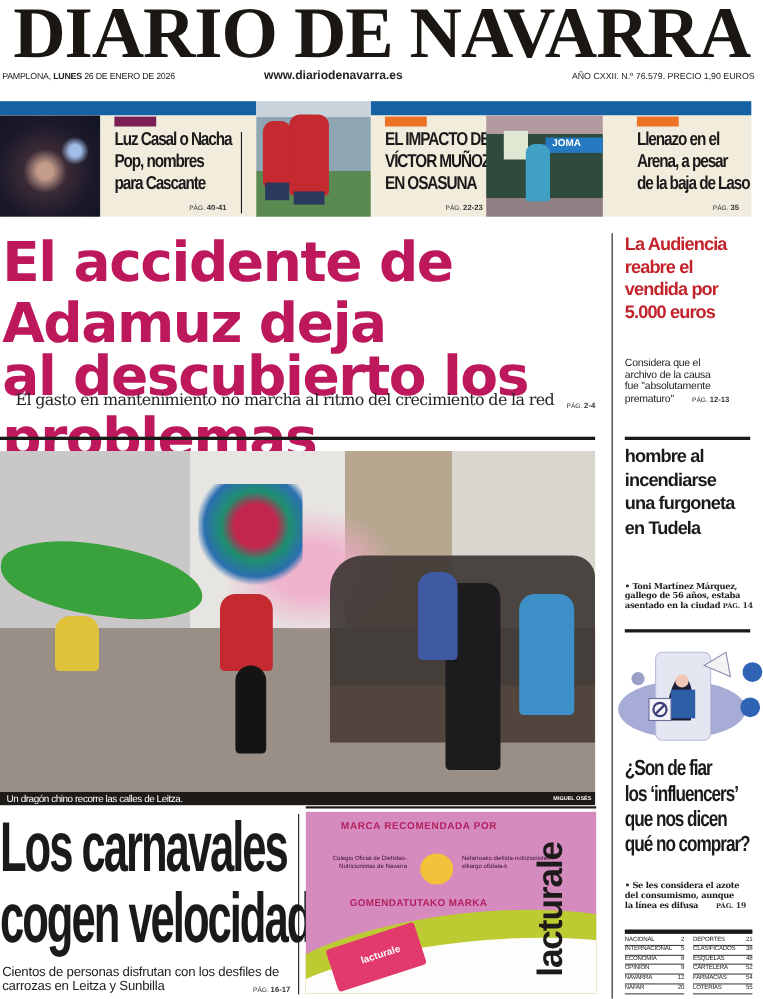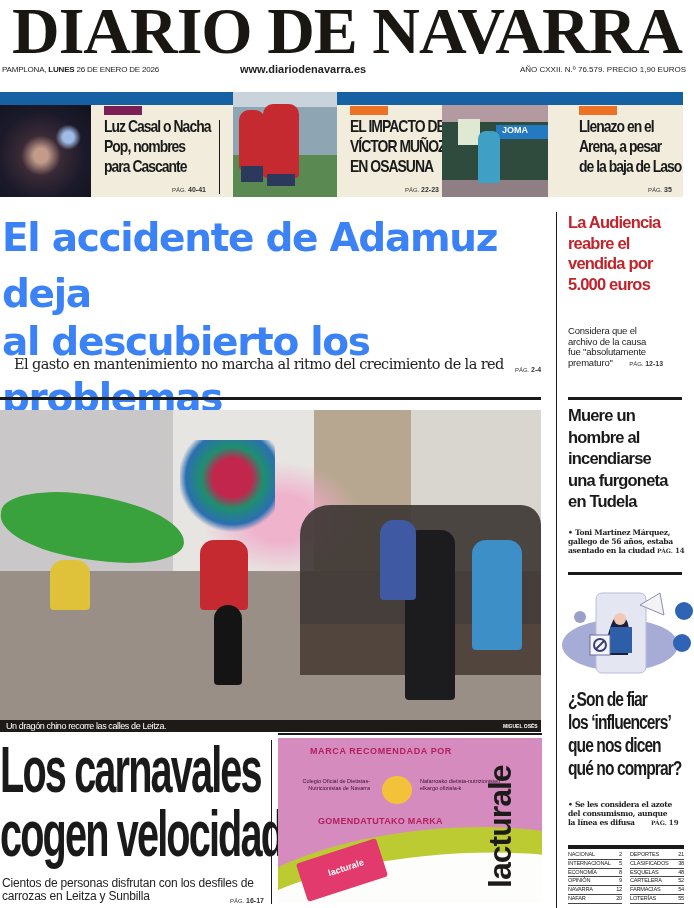--- a/index.html
+++ b/index.html
@@ -33,21 +33,21 @@
   .photo-pelota { left: 442px; top: 105px; width: 106px; height: 92px;
     background: linear-gradient(180deg, #b39aa0 0 18%, #2f4b3e 18% 82%, #8f7f84 82% 100%); }
   .strip-headline { font-family: "Liberation Sans", sans-serif; font-weight: bold; font-size: 17px;
     line-height: 20px; letter-spacing: -1.2px; color: #1a1a1a; transform: scaleX(0.82); transform-origin: left top; white-space: nowrap; }
   .pag { font-size: 6px; color: #333; letter-spacing: 0; }
   .pag b { font-size: 7px; }
   .vline { background: #1a1a1a; width: 1px; }
 
   
   .main-hl { left: 2px; top: 210px; width: 560px; font-family: "DejaVu Sans", sans-serif; font-weight: bold;
-    font-size: 39px; line-height: 56px; letter-spacing: -1.3px; color: #3b82f6; }
+    font-size: 50px; line-height: 56px; letter-spacing: -1.3px; color: #be185d; }
   .main-sub { left: 14px; top: 356px; font-family: "DejaVu Serif", serif; font-size: 14.5px; letter-spacing: -0.6px; color: #222; }
   .main-pag { left: 515px; top: 366px; }
   .rule { background: #1a1a1a; }
 
   
   .photo-dragon { left: 0; top: 410px; width: 541px; height: 310px;
     background:
       radial-gradient(ellipse at 52% 35%, rgba(240,170,200,.85) 0 8%, transparent 20%),
       linear-gradient(180deg, transparent 0 52%, #9a8f86 52% 100%),
       linear-gradient(90deg, #c9c7c8 0 32%, #e7e5e2 32% 58%, #b7a790 58% 76%, #d9d6cf 76% 100%); }
@@ -220,21 +220,20 @@
 <div class="abs small-text" style="left:568px; top:326px; width:124px;">
   <div>Considera que el</div>
   <div>archivo de la causa</div>
   <div>fue "absolutamente</div>
   <div><span>prematuro"</span>
     <span class="pag" style="margin-left:14px;"><span>PÁG.</span> <b>12-13</b></span></div>
 </div>
 
 <div class="abs rule" style="left:568px; top:397px; width:114px; height:3px;"></div>
 <div class="abs black-hl" style="left:568px; top:405px; width:124px;">
-  <div>Muere un</div>
   <div>hombre al</div>
   <div>incendiarse</div>
   <div>una furgoneta</div>
   <div>en Tudela</div>
 </div>
 <div class="abs serif-small" style="left:568px; top:528px; width:126px;">
   <div>• Toni Martínez Márquez,</div>
   <div>gallego de 56 años, estaba</div>
   <div><span>asentado en la ciudad</span>
     <span class="pag"> <span>PÁG.</span> <b>14</b></span></div>

